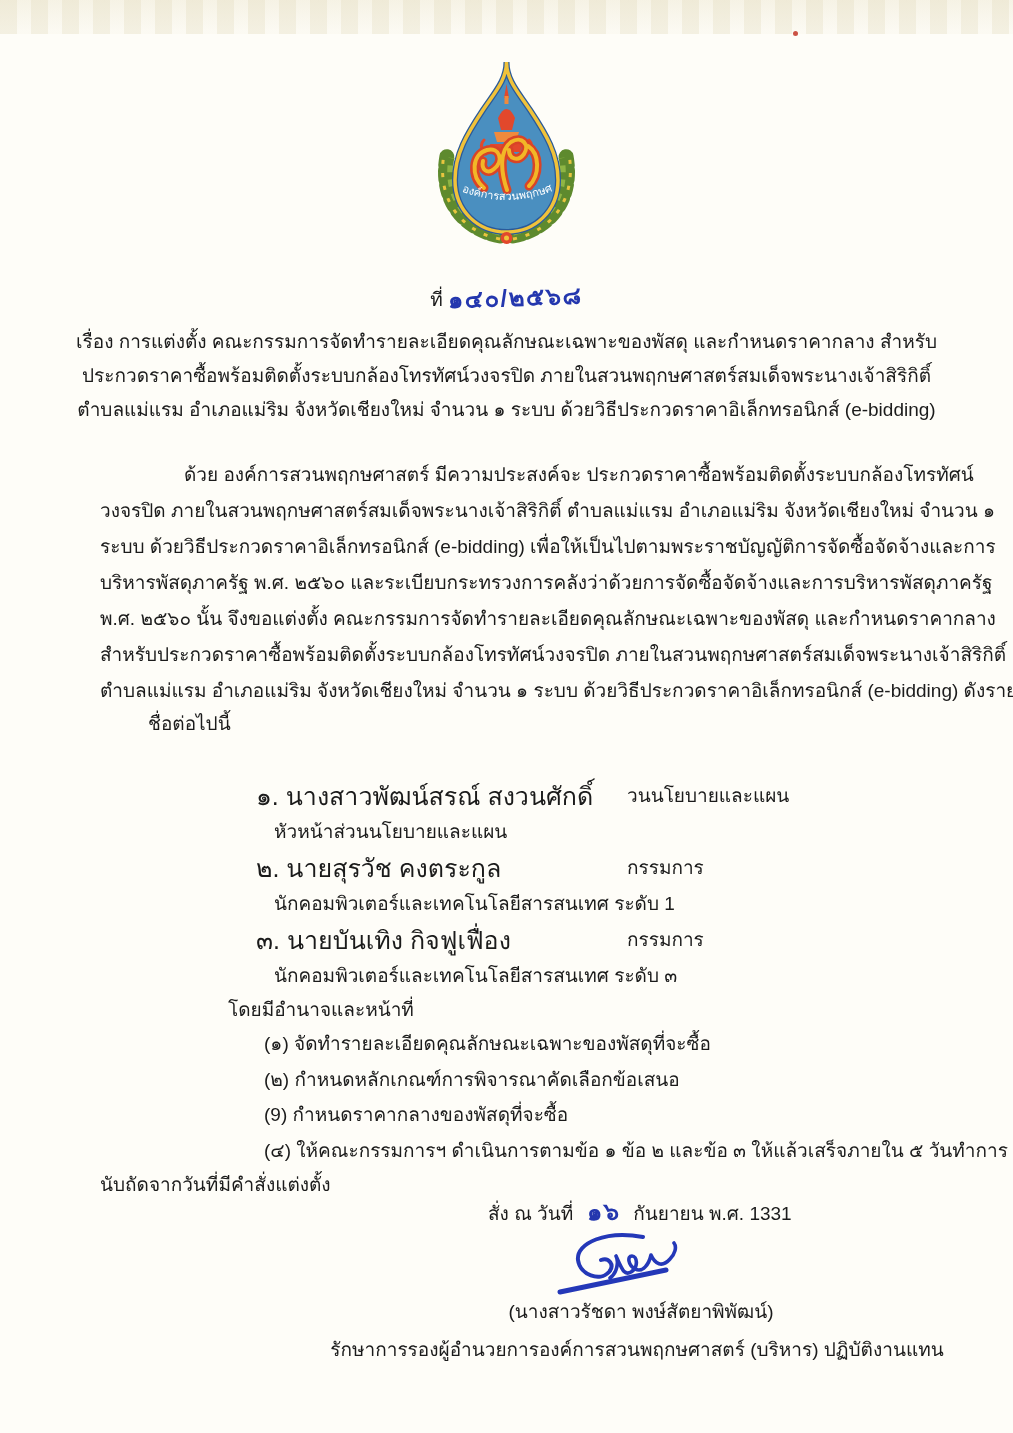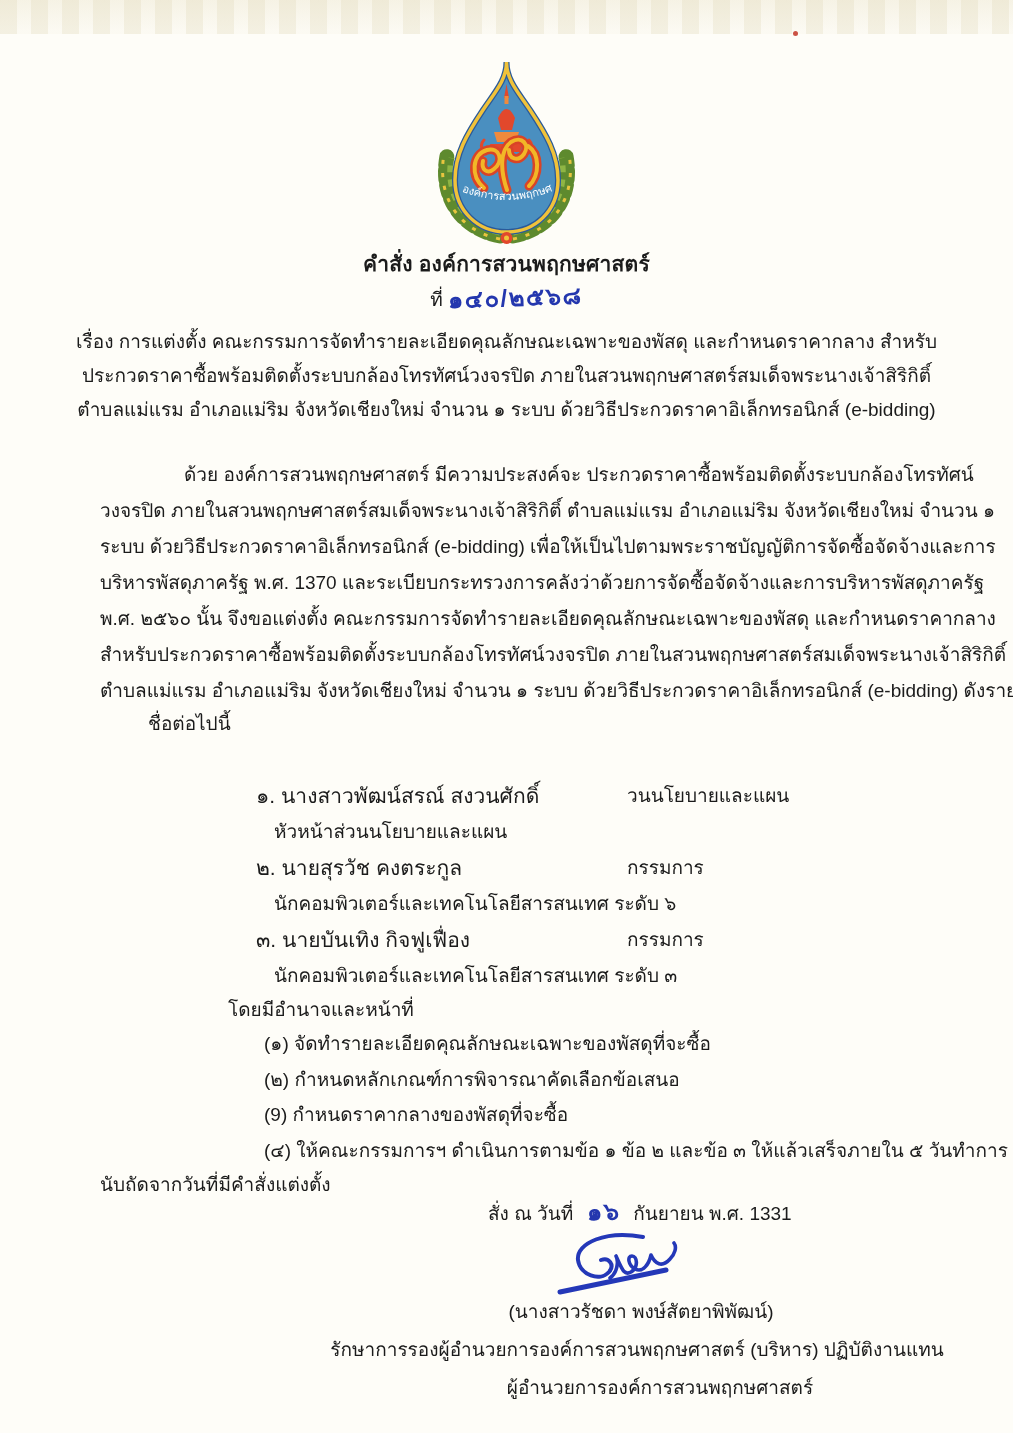--- a/index.html
+++ b/index.html
@@ -24,21 +24,21 @@
   }
   .emblem{position:absolute;left:430px;top:58px;width:153px;height:192px;}
   .doc-line{position:absolute;white-space:nowrap;font-size:19px;line-height:24px;}
   .centered{left:0;right:0;text-align:center;}
   .title-line{font-size:21px;font-weight:700;letter-spacing:.2px;}
   .hand{
     color:#2437ae;font-weight:700;font-size:24px;
     display:inline-block;transform:rotate(-2deg);letter-spacing:1.5px;
   }
   .role-col{position:absolute;left:627px;top:0;}
-  .member-row{position:absolute;left:256px;white-space:nowrap;font-size:21px;}
+  .member-row{position:absolute;left:256px;white-space:nowrap;font-size:25px;}
   .member-title{position:absolute;left:274px;white-space:nowrap;font-size:19px;}
   .duty{position:absolute;left:264px;white-space:nowrap;font-size:19px;}
   .sig-svg{position:absolute;left:548px;top:1230px;}
   .center-anchor{transform:translateX(-50%);}
 </style>
 </head>
 <body>
 
 <div class="page">
 
@@ -87,55 +87,54 @@
     <text font-size="11" fill="#ffffff" font-family="Liberation Sans, sans-serif">
       <textPath href="#bannerArc" startOffset="4">องค์การสวนพฤกษศาสตร์</textPath>
     </text>
 
     <g>
       <circle cx="76.5" cy="180" r="6" fill="#e2482c"></circle>
       <circle cx="76.5" cy="180" r="2.5" fill="#f0c23a"></circle>
     </g>
   </svg>
 
-  <div class="doc-line centered title-line" style="top:252px;">คำสั่ง องค์การสวนพฤกษศาสตร์</div>
 
   <div class="doc-line centered" style="top:286px;">
     <span>ที่</span>
     <span class="hand">๑๔๐/๒๕๖๘</span>
   </div>
 
   <div class="doc-line centered" style="top:330px;text-align:center;">เรื่อง การแต่งตั้ง คณะกรรมการจัดทำรายละเอียดคุณลักษณะเฉพาะของพัสดุ และกำหนดราคากลาง สำหรับ</div>
   <div class="doc-line centered" style="top:364px;">ประกวดราคาซื้อพร้อมติดตั้งระบบกล้องโทรทัศน์วงจรปิด ภายในสวนพฤกษศาสตร์สมเด็จพระนางเจ้าสิริกิติ์</div>
   <div class="doc-line centered" style="top:398px;">ตำบลแม่แรม อำเภอแม่ริม จังหวัดเชียงใหม่ จำนวน ๑ ระบบ ด้วยวิธีประกวดราคาอิเล็กทรอนิกส์ (e-bidding)</div>
 
   <div class="doc-line" style="left:184px;top:463px;">ด้วย องค์การสวนพฤกษศาสตร์ มีความประสงค์จะ ประกวดราคาซื้อพร้อมติดตั้งระบบกล้องโทรทัศน์</div>
   <div class="doc-line" style="left:100px;top:499px;">วงจรปิด ภายในสวนพฤกษศาสตร์สมเด็จพระนางเจ้าสิริกิติ์ ตำบลแม่แรม อำเภอแม่ริม จังหวัดเชียงใหม่ จำนวน ๑</div>
   <div class="doc-line" style="left:100px;top:535px;">ระบบ ด้วยวิธีประกวดราคาอิเล็กทรอนิกส์ (e-bidding)  เพื่อให้เป็นไปตามพระราชบัญญัติการจัดซื้อจัดจ้างและการ</div>
-  <div class="doc-line" style="left:100px;top:571px;">บริหารพัสดุภาครัฐ พ.ศ. 1370 และระเบียบกระทรวงการคลังว่าด้วยการจัดซื้อจัดจ้างและการบริหารพัสดุภาครัฐ</div>
+  <div class="doc-line" style="left:100px;top:571px;">บริหารพัสดุภาครัฐ พ.ศ. ๒๕๖๐ และระเบียบกระทรวงการคลังว่าด้วยการจัดซื้อจัดจ้างและการบริหารพัสดุภาครัฐ</div>
   <div class="doc-line" style="left:100px;top:607px;">พ.ศ. ๒๕๖๐ นั้น จึงขอแต่งตั้ง คณะกรรมการจัดทำรายละเอียดคุณลักษณะเฉพาะของพัสดุ และกำหนดราคากลาง</div>
   <div class="doc-line" style="left:100px;top:643px;">สำหรับประกวดราคาซื้อพร้อมติดตั้งระบบกล้องโทรทัศน์วงจรปิด ภายในสวนพฤกษศาสตร์สมเด็จพระนางเจ้าสิริกิติ์</div>
   <div class="doc-line" style="left:100px;top:679px;">ตำบลแม่แรม อำเภอแม่ริม จังหวัดเชียงใหม่ จำนวน ๑ ระบบ ด้วยวิธีประกวดราคาอิเล็กทรอนิกส์ (e-bidding) ดังราย</div>
   <div class="doc-line" style="left:100px;top:712px;margin-left:48px;">ชื่อต่อไปนี้</div>
 
 
   <div class="doc-line" style="left:0;top:784px;width:1013px;">
     <span class="member-row">๑. นางสาวพัฒน์สรณ์ สงวนศักดิ์</span>
     <span class="role-col">วนนโยบายและแผน</span>
   </div>
   <div class="doc-line" style="left:0;top:820px;width:1013px;">
     <span class="member-title">หัวหน้าส่วนนโยบายและแผน</span>
   </div>
 
   <div class="doc-line" style="left:0;top:856px;width:1013px;">
     <span class="member-row">๒. นายสุรวัช คงตระกูล</span>
     <span class="role-col">กรรมการ</span>
   </div>
   <div class="doc-line" style="left:0;top:892px;width:1013px;">
-    <span class="member-title">นักคอมพิวเตอร์และเทคโนโลยีสารสนเทศ ระดับ ๖</span>
+    <span class="member-title">นักคอมพิวเตอร์และเทคโนโลยีสารสนเทศ ระดับ 1</span>
   </div>
 
   <div class="doc-line" style="left:0;top:928px;width:1013px;">
     <span class="member-row">๓. นายบันเทิง กิจฟูเฟื่อง</span>
     <span class="role-col">กรรมการ</span>
   </div>
   <div class="doc-line" style="left:0;top:964px;width:1013px;">
     <span class="member-title">นักคอมพิวเตอร์และเทคโนโลยีสารสนเทศ ระดับ ๓</span>
   </div>
 
@@ -155,15 +154,14 @@
   <svg class="sig-svg" width="220" height="68" viewBox="0 0 220 68">
     <g fill="none" stroke="#2438b8" stroke-linecap="round" stroke-linejoin="round">
       <path d="M95,7 C58,0 28,13 30,30 C32,45 52,52 61,42 C67,35 61,27 53,30" stroke-width="4"></path>
       <path d="M62,48 C69,43 71,32 68,26 C74,39 76,46 83,42 C91,37 89,26 84,26 C79,26 80,35 87,39 C95,43 101,34 103,25 C107,34 114,38 122,29 C127,24 129,17 126,13" stroke-width="3.6"></path>
       <path d="M12,62 L118,40" stroke-width="5"></path>
     </g>
   </svg>
 
   <div class="doc-line center-anchor" style="left:641px;top:1300px;">(นางสาวรัชดา พงษ์สัตยาพิพัฒน์)</div>
   <div class="doc-line center-anchor" style="left:637px;top:1338px;">รักษาการรองผู้อำนวยการองค์การสวนพฤกษศาสตร์ (บริหาร) ปฏิบัติงานแทน</div>
-  <div class="doc-line center-anchor" style="left:660px;top:1376px;">ผู้อำนวยการองค์การสวนพฤกษศาสตร์</div>
 
 </div>
 
 </body></html>

